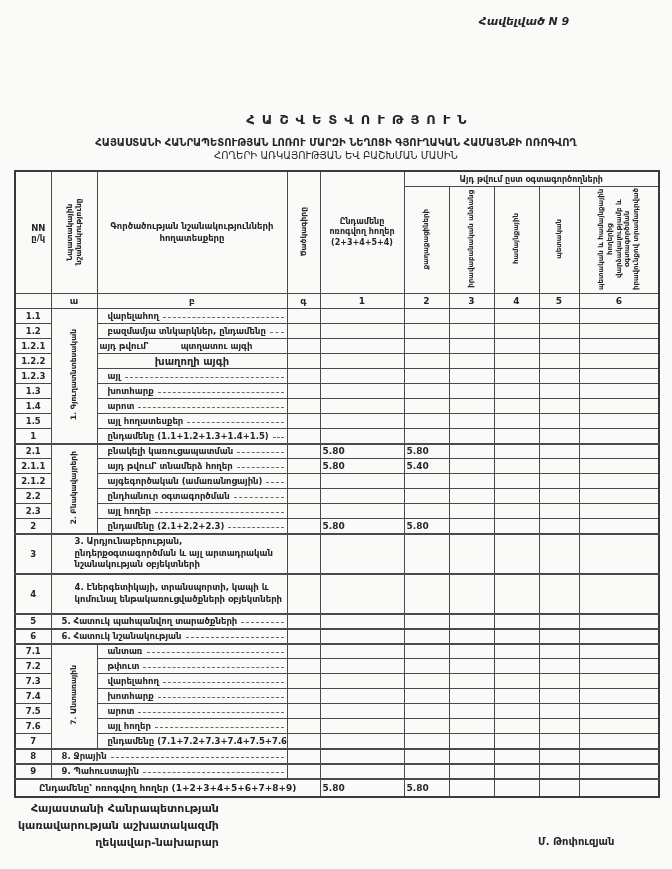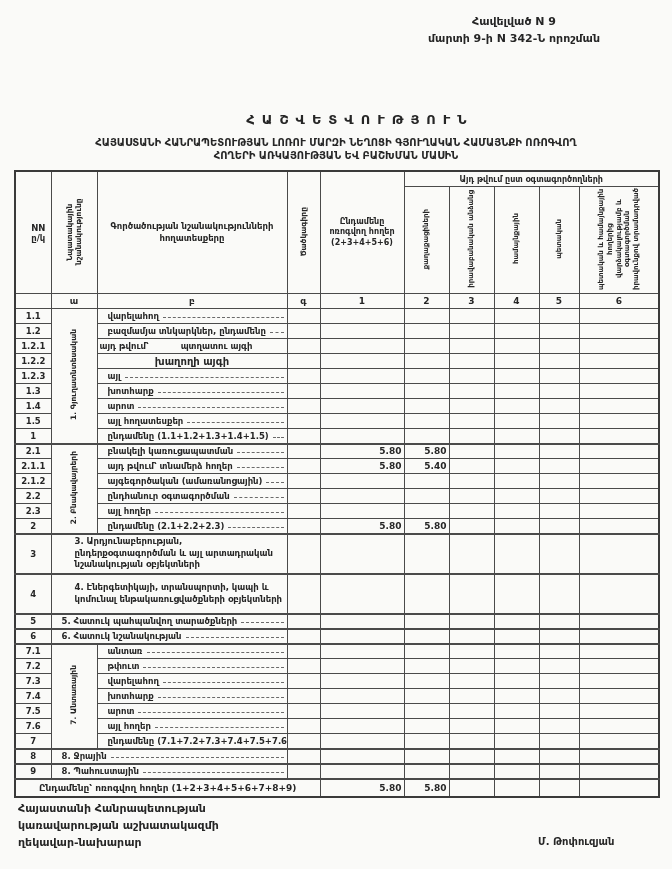--- a/index.html
+++ b/index.html
@@ -1,27 +1,27 @@
 <!DOCTYPE html>
 <html><head>
 <meta charset="utf-8">
 <style>
   html,body{margin:0;padding:0;background:#ffffff;}
   .page{position:relative;width:672px;height:869px;background:#fafaf8;
         font-family:"DejaVu Sans",sans-serif;color:#262626;overflow:hidden;}
   
-  .appendix{position:absolute;top:14px;right:18px;width:280px;text-align:center;
-            font-size:11px;font-weight:bold;line-height:1.5;}
+  .appendix{position:absolute;top:14px;right:8px;width:280px;text-align:center;
+            font-size:11px;font-weight:bold;line-height:1.5;font-style:italic;}
   
   .title1{position:absolute;top:112px;left:0;width:672px;text-align:center;
           font-size:13px;font-weight:bold;letter-spacing:7px;padding-left:24px;}
   .title2{position:absolute;top:137px;left:0;width:672px;text-align:center;
           font-size:10px;font-weight:bold;}
   .title3{position:absolute;top:150px;left:0;width:672px;text-align:center;
-          font-size:10px;font-weight:bold;}
+          font-size:10px;font-weight:normal;}
   
   .twrap{position:absolute;top:170px;left:14px;}
   table{border-collapse:collapse;table-layout:fixed;width:644px;border:2px solid #3a3a3a;}
   th,td{border:1px solid #4a4a4a;padding:0 2px;font-size:9px;font-weight:bold;
         color:#262626;overflow:hidden;vertical-align:middle;}
   thead th{font-weight:bold;}
   th.hname{font-size:8.5px;line-height:1.35;text-align:center;}
   th.htot{font-size:8px;line-height:1.3;text-align:center;}
   th.hgroup{height:14px;font-size:8px;text-align:center;font-weight:bold;}
   th.hnn{font-size:8.5px;padding-left:12px;}
@@ -38,38 +38,37 @@
   td.lbl .lead span{white-space:nowrap;}
   td.lbl .lead::after{content:"";flex:1 1 auto;min-width:4px;
                       border-bottom:1px dashed #6a6a6a;margin:0 1px 3px 4px;}
   td.lbl .split{display:flex;align-items:flex-end;}
   td.lbl .split .c{margin:0 auto;}
   td.lblc{font-size:10px;text-align:center;}
   td.lbl2{font-size:8.5px;white-space:normal;line-height:1.4;padding-left:23px;}
   td.gcell{text-align:center;}
   td.gcell span{display:inline-block;writing-mode:vertical-rl;transform:rotate(180deg);
                 font-size:7.5px;line-height:1.1;white-space:nowrap;}
-  td.val{text-align:right;font-size:9px;}
+  td.val{text-align:left;font-size:9px;}
   td.e{}
   tr.tt td{border-top-width:2px;}
   td.totlbl{text-align:center;font-size:9px;}
   tbody tr.trow{height:18px;}
   
   .footer-left{position:absolute;top:800px;left:18px;font-size:11px;
-               font-weight:bold;line-height:1.55;}
+               font-weight:bold;line-height:1.55;text-align:right;}
   .footer-sign{position:absolute;top:836px;left:538px;font-size:10px;font-weight:bold;}
 </style>
 </head>
 <body>
 
 <div class="page">
 
   <div class="appendix">
     <div>Հավելված N 9</div>
-    <div>մարտի 9-ի N 342-Ն որոշման</div>
   </div>
 
   <div class="title1">ՀԱՇՎԵՏՎՈՒԹՅՈՒՆ</div>
   <div class="title2">ՀԱՅԱՍՏԱՆԻ ՀԱՆՐԱՊԵՏՈՒԹՅԱՆ ԼՈՌՈՒ ՄԱՐԶԻ ՆԵՂՈՑԻ ԳՅՈՒՂԱԿԱՆ ՀԱՄԱՅՆՔԻ ՈՌՈԳՎՈՂ</div>
   <div class="title3">ՀՈՂԵՐԻ ԱՌԿԱՅՈՒԹՅԱՆ ԵՎ ԲԱՇԽՄԱՆ ՄԱՍԻՆ</div>
 
   <div class="twrap">
   <table>
     <colgroup>
       <col style="width:36px">
@@ -82,21 +81,21 @@
           <col style="width:45px">
           <col style="width:40px">
       <col style="width:80px">
     </colgroup>
     <thead>
       <tr>
         <th rowspan="2" class="hnn">NN ը/կ</th>
         <th rowspan="2" class="rot big"><span>Նպատակային նշանակությունը</span></th>
         <th rowspan="2" class="hname">Գործածության նշանակությունների հողատեսքերը</th>
         <th rowspan="2" class="rot big"><span>Ծածկագիրը</span></th>
-        <th rowspan="2" class="htot">Ընդամենը ոռոգվող հողեր (2+3+4+5+6)</th>
+        <th rowspan="2" class="htot">Ընդամենը ոռոգվող հողեր (2+3+4+5+4)</th>
         <th colspan="5" class="hgroup">Այդ թվում ըստ օգտագործողների</th>
       </tr>
       <tr>
         <th class="rot"><span>քաղաքացիների</span></th>
         <th class="rot"><span>իրավաբանական անձանց</span></th>
         <th class="rot"><span>համայնքային</span></th>
         <th class="rot"><span>պետական</span></th>
         <th class="rot"><span>պետական և համայնքային հողերից վարձակալությամբ և օգտագործման իրավունքով տրամադրված</span></th>
       </tr>
       <tr class="nums">
@@ -512,21 +511,21 @@
             <td class="e"></td>
             <td class="e"></td>
             <td class="e"></td>
             <td class="e"></td>
             <td class="e"></td>
       </tr>
       <tr class="tt">
         <td class="num">9</td>
         <td class="lbl" colspan="2">
               <div class="lead">
-                <span>8. Պահուստային</span>
+                <span>9. Պահուստային</span>
               </div>
             </td>
         <td class="e"></td>
             <td class="e"></td>
             <td class="e"></td>
             <td class="e"></td>
             <td class="e"></td>
             <td class="e"></td>
             <td class="e"></td>
       </tr>

